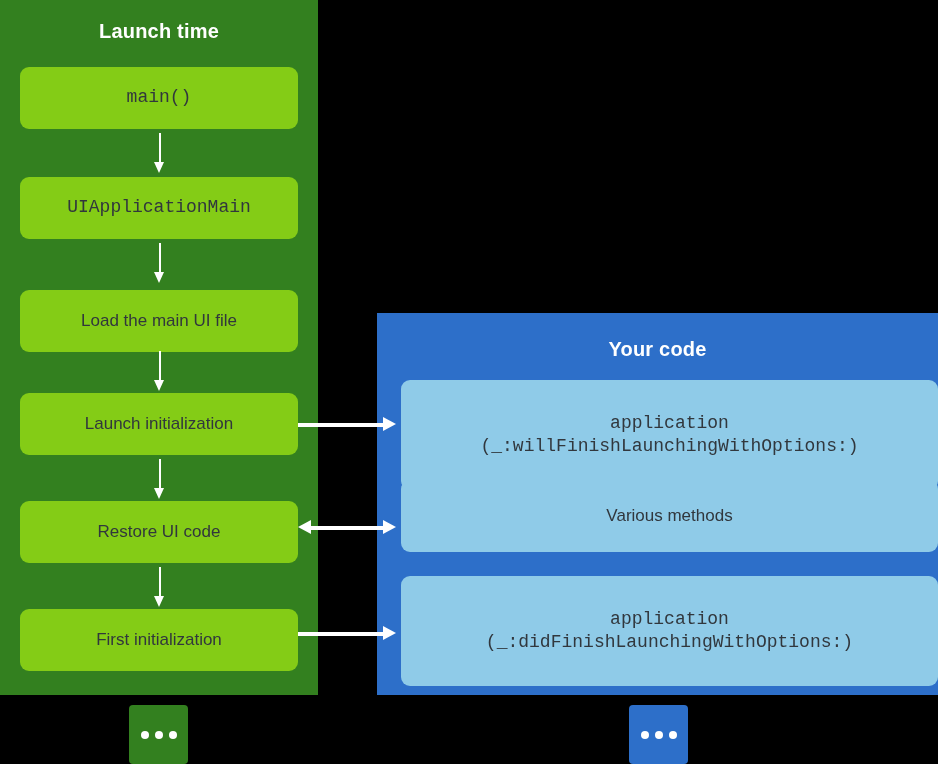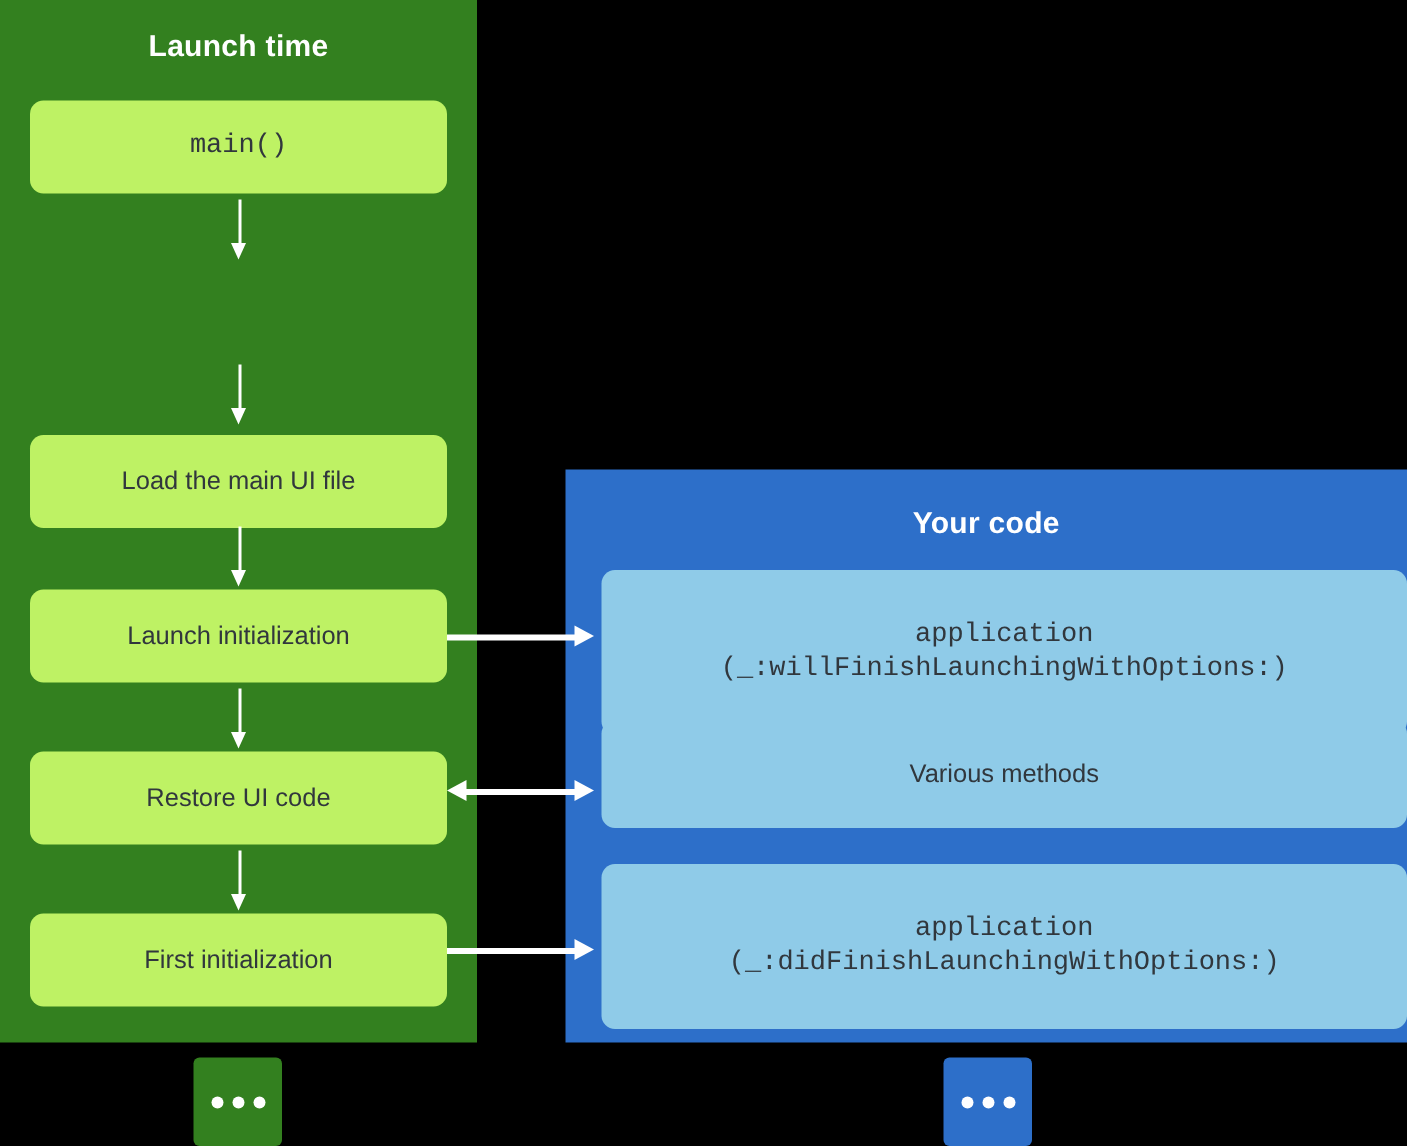--- a/index.html
+++ b/index.html
@@ -58,21 +58,21 @@
     align-items: center;
     justify-content: center;
     text-align: center;
     color: #31373d;
     line-height: 1.3;
   }
   .green-box {
     left: 20px;
     width: 278px;
     height: 62px;
-    background: #bef264;
+    background: #84cc16;
     font-size: 17px;
   }
   .blue-box {
     left: 24px;
     width: 537px;
     background: #8fcbe8;
     font-size: 17px;
   }
   .mono {
     font-family: "Liberation Mono", "DejaVu Sans Mono", monospace;
@@ -162,20 +162,21 @@
   <div class="panel" id="launch-panel">
     <div class="panel-title" id="launch-title">Launch time</div>
 
     <div class="box green-box mono" style="top:67px;">main()</div>
 
     <div class="v-arrow" style="top:133px; height:40px;">
       <div class="stem" style="height:29px;"></div>
       <div class="head" style="top:29px;"></div>
     </div>
 
+    <div class="box green-box mono" style="top:177px;">UIApplicationMain</div>
 
     <div class="v-arrow" style="top:243px; height:40px;">
       <div class="stem" style="height:29px;"></div>
       <div class="head" style="top:29px;"></div>
     </div>
 
     <div class="box green-box" style="top:290px;">Load the main UI file</div>
 
     <div class="v-arrow" style="top:351px; height:40px;">
       <div class="stem" style="height:29px;"></div>

